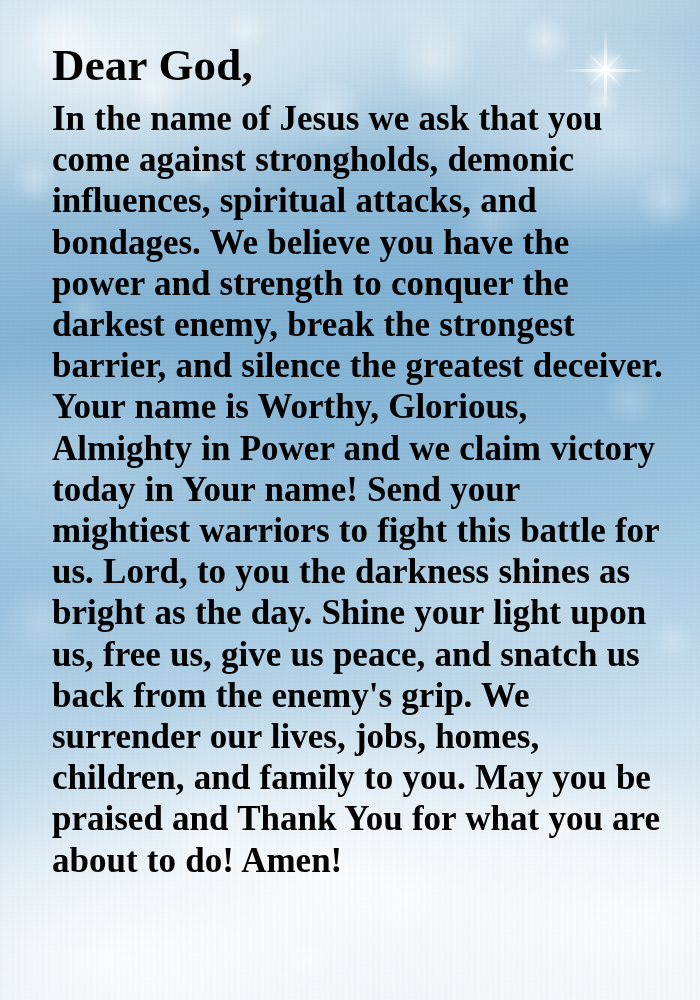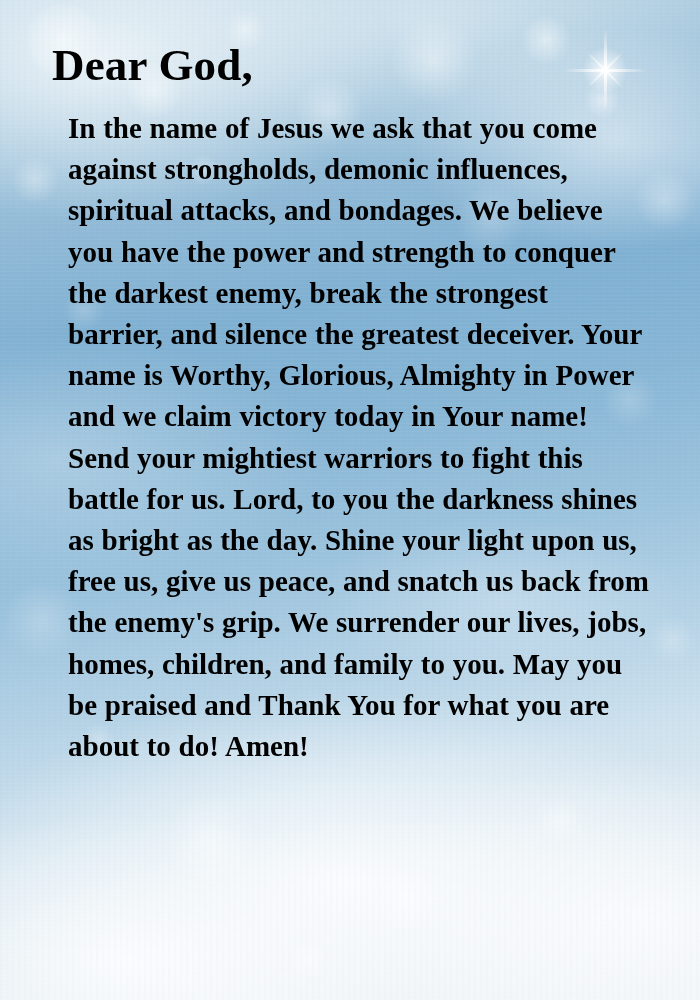--- a/index.html
+++ b/index.html
@@ -137,24 +137,24 @@
     font-weight: bold;
     font-size: 45px;
     line-height: 54px;
     color: #000000;
     letter-spacing: 0.2px;
     margin: 0 0 6px 0;
   }
   #prayer-body {
     font-family: "Liberation Serif", serif;
     font-weight: bold;
-    font-size: 29px;
+    font-size: 35px;
     line-height: 41.2px;
     color: #000000;
-    margin: 16px;
+    margin: 0;
     text-align: left;
     word-spacing: 0.5px;
   }
 </style>
 </head>
 <body>
 
 <div id="card">
 
   <div class="bg-base"></div>

